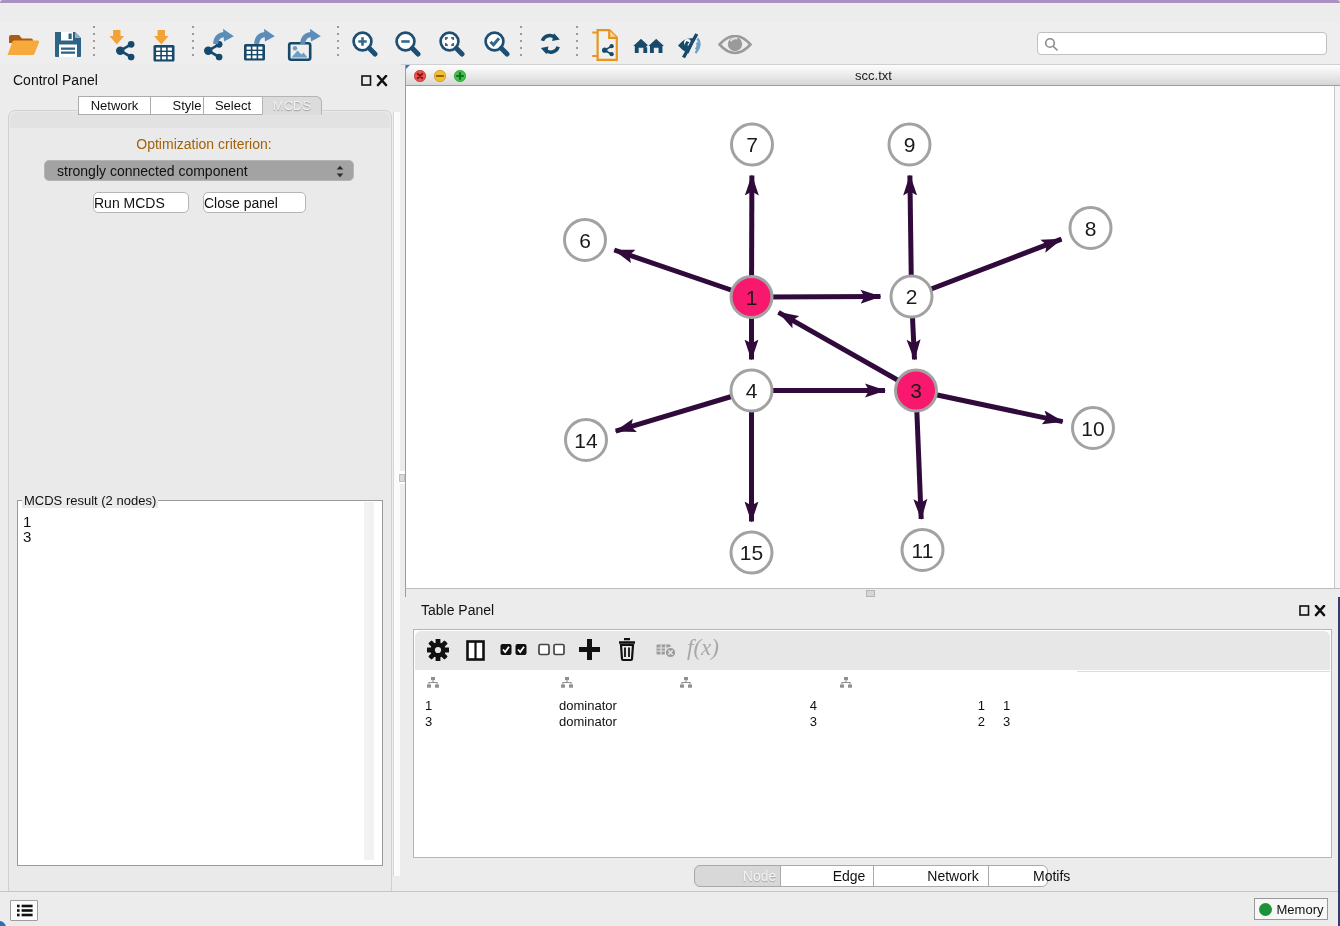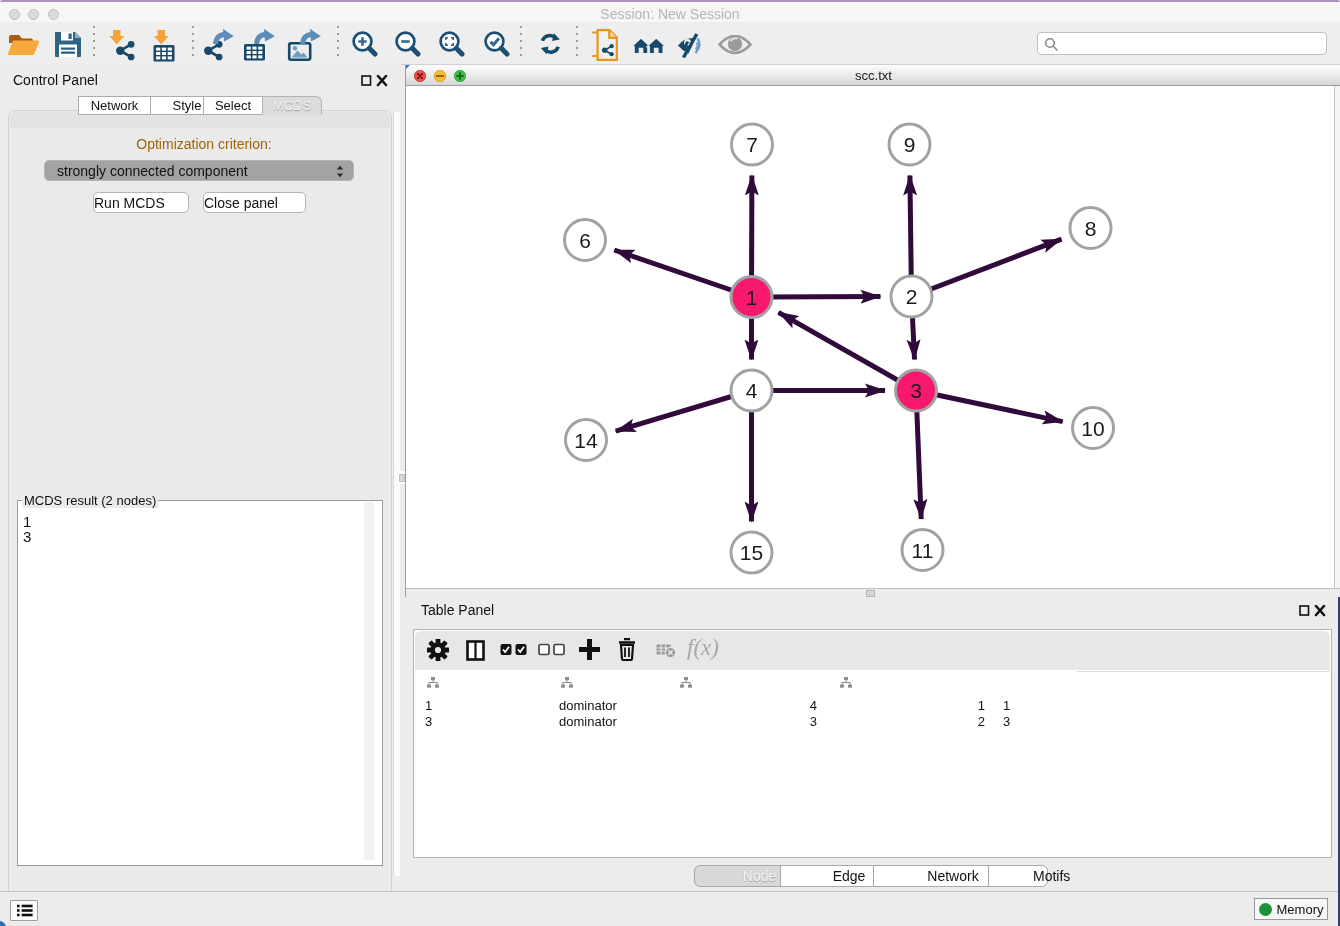--- a/index.html
+++ b/index.html
@@ -49,26 +49,20 @@
 .btabdis{background:#d8d8d8;color:#f5f5f5;text-shadow:0 1px 1px #a0a0a0;}
 
 #statusbar{left:0;top:891px;width:1340px;height:35px;background:#ececec;border-top:1px solid #c6c6c6;box-sizing:border-box;}
 #listbtn{position:absolute;left:10px;top:8px;width:28px;height:21px;background:#fcfcfc;border:1px solid #9e9e9e;border-radius:1px;box-sizing:border-box;}
 #membtn{position:absolute;left:1254px;top:6px;width:74px;height:22px;background:#f7f7f7;border:1px solid #999;box-sizing:border-box;font-size:13px;color:#111;line-height:21px;text-align:center;white-space:nowrap;}
 </style>
 </head>
 <body>
 <div id="app">
   <div id="topline" class="abs"></div>
-  <div id="titlebar" class="abs">
-    <div class="tl" style="left:9px;"></div>
-    <div class="tl" style="left:28px;"></div>
-    <div class="tl" style="left:48px;"></div>
-    <div id="wtitle">Session: New Session</div>
-  </div>
   <div id="toolbar" class="abs">
     <div class="sep" style="left:93px;"></div>
     <div class="sep" style="left:192px;"></div>
     <div class="sep" style="left:337px;"></div>
     <div class="sep" style="left:520px;"></div>
     <div class="sep" style="left:576px;"></div>
     <svg class="abs" style="left:7px;top:10px;" width="33" height="26" viewBox="0 0 33 26">
         <path d="M2 5 Q2 3 4 3 L12 3 L15 6.5 L24 6.5 Q26 6.5 26 8.5 L26 11 L2 11 Z" fill="#a85c16"></path>
 <path d="M0.5 23 L5.6 9.6 Q6 8.6 7.1 8.6 L31 8.6 Q32.6 8.6 32 10.2 L27.4 22 Q27 23 25.7 23 Z" fill="#f8a93c"></path>
       </svg>

